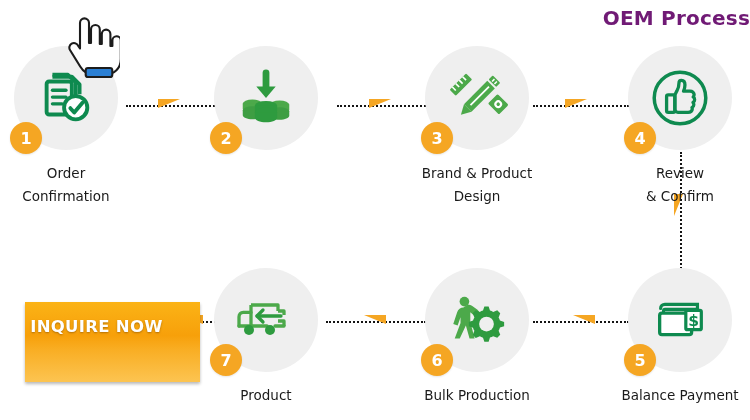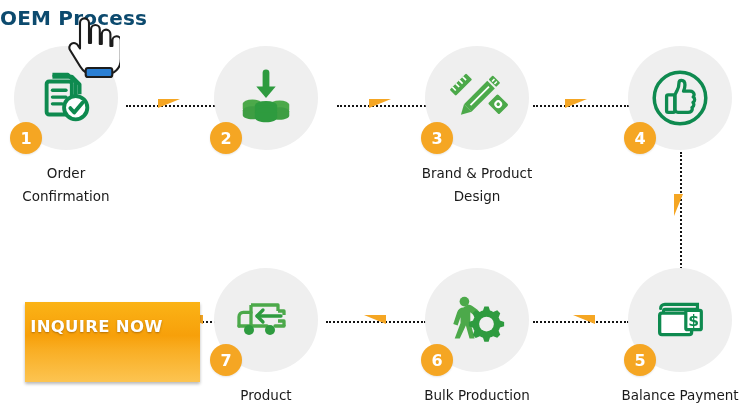--- a/index.html
+++ b/index.html
@@ -17,26 +17,26 @@
     background: #ffffff;
     overflow: hidden;
   }
 
   
   .title {
     position: absolute;
     left: 0;
     top: 6px;
     width: 750px;
-    text-align: left;
+    text-align: right;
     font-family: "DejaVu Sans", sans-serif;
     font-weight: bold;
     font-size: 20px;
     letter-spacing: 0.2px;
-    color: #0c4a6e;
+    color: #701a75;
     text-shadow:
       -1.5px -1.5px 0 #ffffff,  1.5px -1.5px 0 #ffffff,
       -1.5px  1.5px 0 #ffffff,  1.5px  1.5px 0 #ffffff,
       -2px 0 0 #ffffff, 2px 0 0 #ffffff,
       0 -2px 0 #ffffff, 0 2px 0 #ffffff,
       0 1px 2px rgba(0,0,0,0.20);
     white-space: nowrap;
   }
 
   
@@ -289,20 +289,22 @@
     <div class="disc">
       <span>
         <svg width="66" height="66" viewBox="0 0 64 64" fill="none">
           <circle cx="32" cy="32" r="25" stroke="#0E8A4F" stroke-width="3.4" fill="none"></circle>
           <path d="M27 30c0-2 1-3 2.2-5.2C30.7 22 31 19.5 31 17.5c0-1.6 1-2.6 2.4-2.6 2 0 3.4 1.8 3.4 4.6 0 2-.6 4.2-1.4 5.9h6.3c2.4 0 4 1.4 4 3.3 0 .9-.3 1.7-.9 2.3.9.6 1.4 1.5 1.4 2.6 0 1.2-.6 2.2-1.6 2.8.5.6.8 1.3.8 2.1 0 1.2-.7 2.2-1.8 2.7.2.4.3.9.3 1.4 0 1.9-1.6 3.3-4 3.3H30c-1.6 0-3-1.3-3-3V30z" stroke="#0E8A4F" stroke-width="3.2" stroke-linejoin="round" fill="none"></path>
           <rect x="19" y="29" width="8" height="17" rx="1.6" stroke="#0E8A4F" stroke-width="3.2" fill="none"></rect>
         </svg>
       </span>
       <div class="badge">4</div>
     </div>
+    <div class="label">Review
+&amp; Confirm</div>
   </div>
 
   <div class="step" style="left:620px; top:268px;">
     <div class="disc">
       <span>
         <svg width="62" height="62" viewBox="0 0 64 64" fill="none">
           <path d="M12 20c0-2.4 2-4.2 4.4-4.2H50v5.4" stroke="#0E8A4F" stroke-width="3.3" stroke-linecap="round" fill="none"></path>
           <rect x="15" y="21" width="35" height="13" rx="1.6" stroke="#0E8A4F" stroke-width="3.2" fill="none"></rect>
           <rect x="11" y="25" width="33" height="22" rx="2.4" fill="#ffffff" stroke="#0E8A4F" stroke-width="3.4"></rect>
           <rect x="38" y="22" width="16" height="20" rx="1.6" fill="#ffffff" stroke="#0E8A4F" stroke-width="3.3"></rect>

